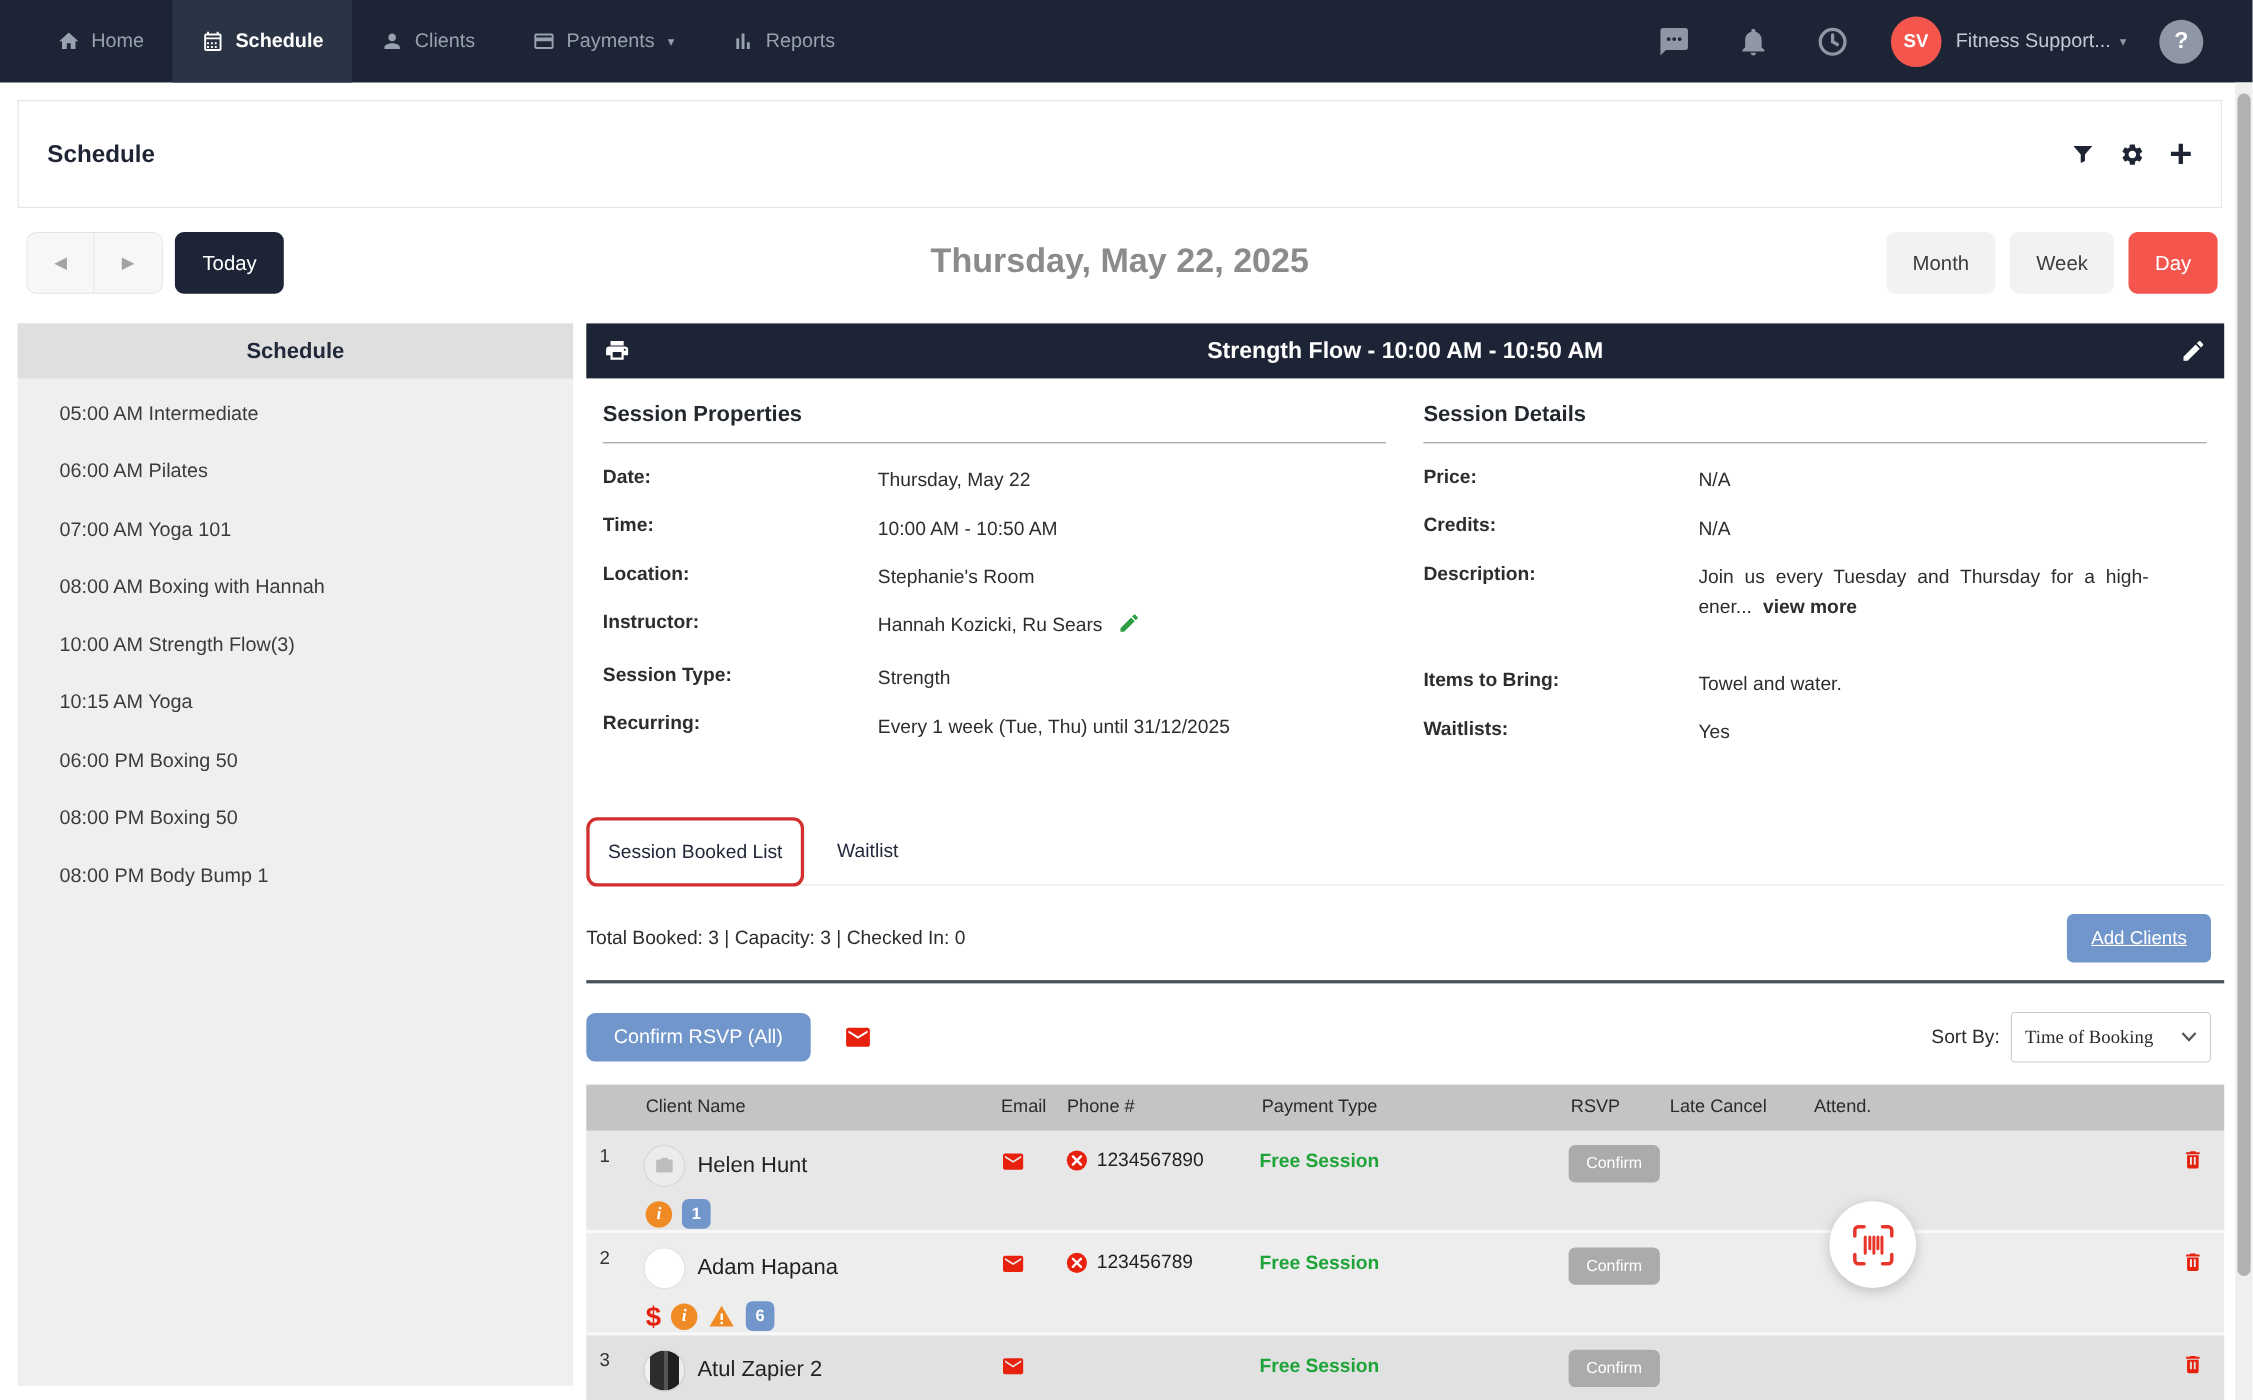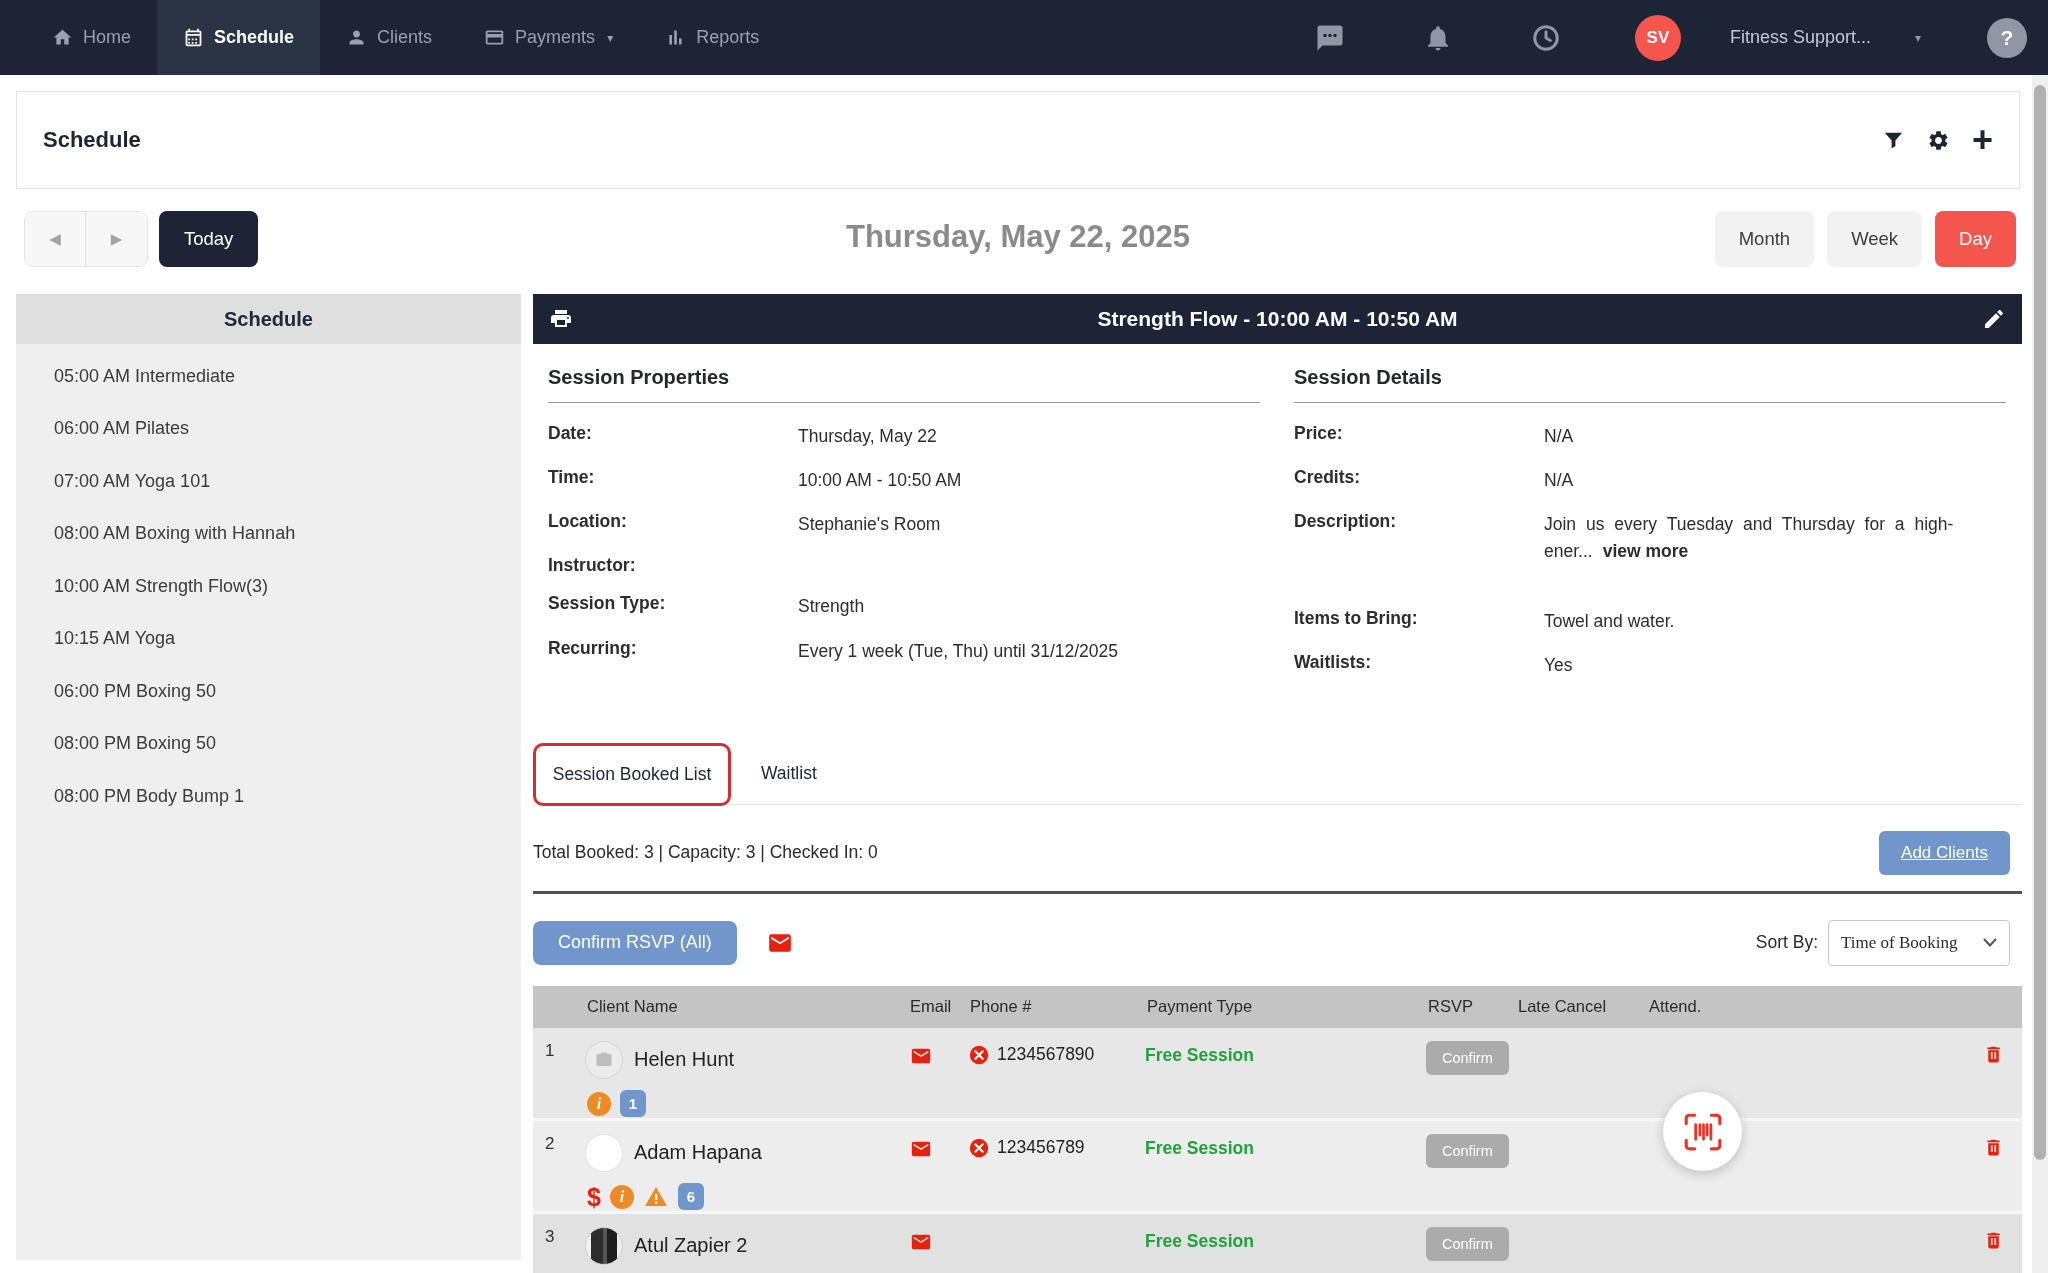--- a/index.html
+++ b/index.html
@@ -8,21 +8,21 @@
 
   
   .topnav{position:absolute;left:0;top:0;width:100%;height:75px;background:#1d2435;
           display:flex;align-items:stretch;}
   .nav-left{display:flex;align-items:stretch;margin-left:26px;}
   .nav-item{display:flex;align-items:center;gap:10px;padding:0 26px;font-size:18px;
             color:#98a1ae;cursor:pointer;}
   .nav-item svg{width:21px;height:21px;fill:currentColor;}
   .nav-item.active{background:#2a3444;color:#fff;font-weight:bold;}
   .nav-caret{font-size:12px;margin-left:2px;}
-  .nav-right{margin-left:auto;display:flex;align-items:center;padding-right:21px;gap:36px;}
+  .nav-right{margin-left:auto;display:flex;align-items:center;padding-right:45px;}
   .icon-btn{width:30px;height:30px;margin-left:42px;color:#8f97a4;cursor:pointer;}
   .icon-btn svg{width:30px;height:30px;fill:currentColor;}
   .avatar-sv{width:46px;height:46px;border-radius:50%;background:#f4564e;color:#fff;
              display:flex;align-items:center;justify-content:center;font-weight:bold;
              font-size:17px;margin-left:38px;cursor:pointer;}
   .user-name{color:#c3c9d4;font-size:18px;margin:0 8px 0 13px;cursor:pointer;}
   .user-caret{color:#8f97a4;font-size:12px;}
   .help-btn{width:40px;height:40px;border-radius:50%;background:#8f97a4;color:#fff;
             display:flex;align-items:center;justify-content:center;font-weight:bold;
             font-size:21px;margin-left:30px;cursor:pointer;}
@@ -290,20 +290,23 @@
             <div class="prop-row">
               <span class="prop-label">Time:</span>
               <span class="prop-value">10:00 AM - 10:50 AM</span>
             </div>
             <div class="prop-row">
               <span class="prop-label">Location:</span>
               <span class="prop-value">Stephanie's Room</span>
             </div>
             <div class="prop-row">
               <span class="prop-label">Instructor:</span>
+              <span class="prop-value">Hannah Kozicki, Ru Sears<span class="inline-edit"><svg viewBox="0 0 24 24">
+                    <path d="M3 17.25V21h3.75L17.8 9.94l-3.75-3.75L3 17.25zM20.7 7.04c.39-.39.39-1.02 0-1.41l-2.34-2.34c-.39-.39-1.02-.39-1.41 0l-1.83 1.83 3.75 3.75 1.83-1.83z"></path>
+                  </svg></span></span>
             </div>
             <div class="prop-row">
               <span class="prop-label">Session Type:</span>
               <span class="prop-value">Strength</span>
             </div>
             <div class="prop-row">
               <span class="prop-label">Recurring:</span>
               <span class="prop-value">Every 1 week (Tue, Thu) until 31/12/2025</span>
             </div>
           </div>

